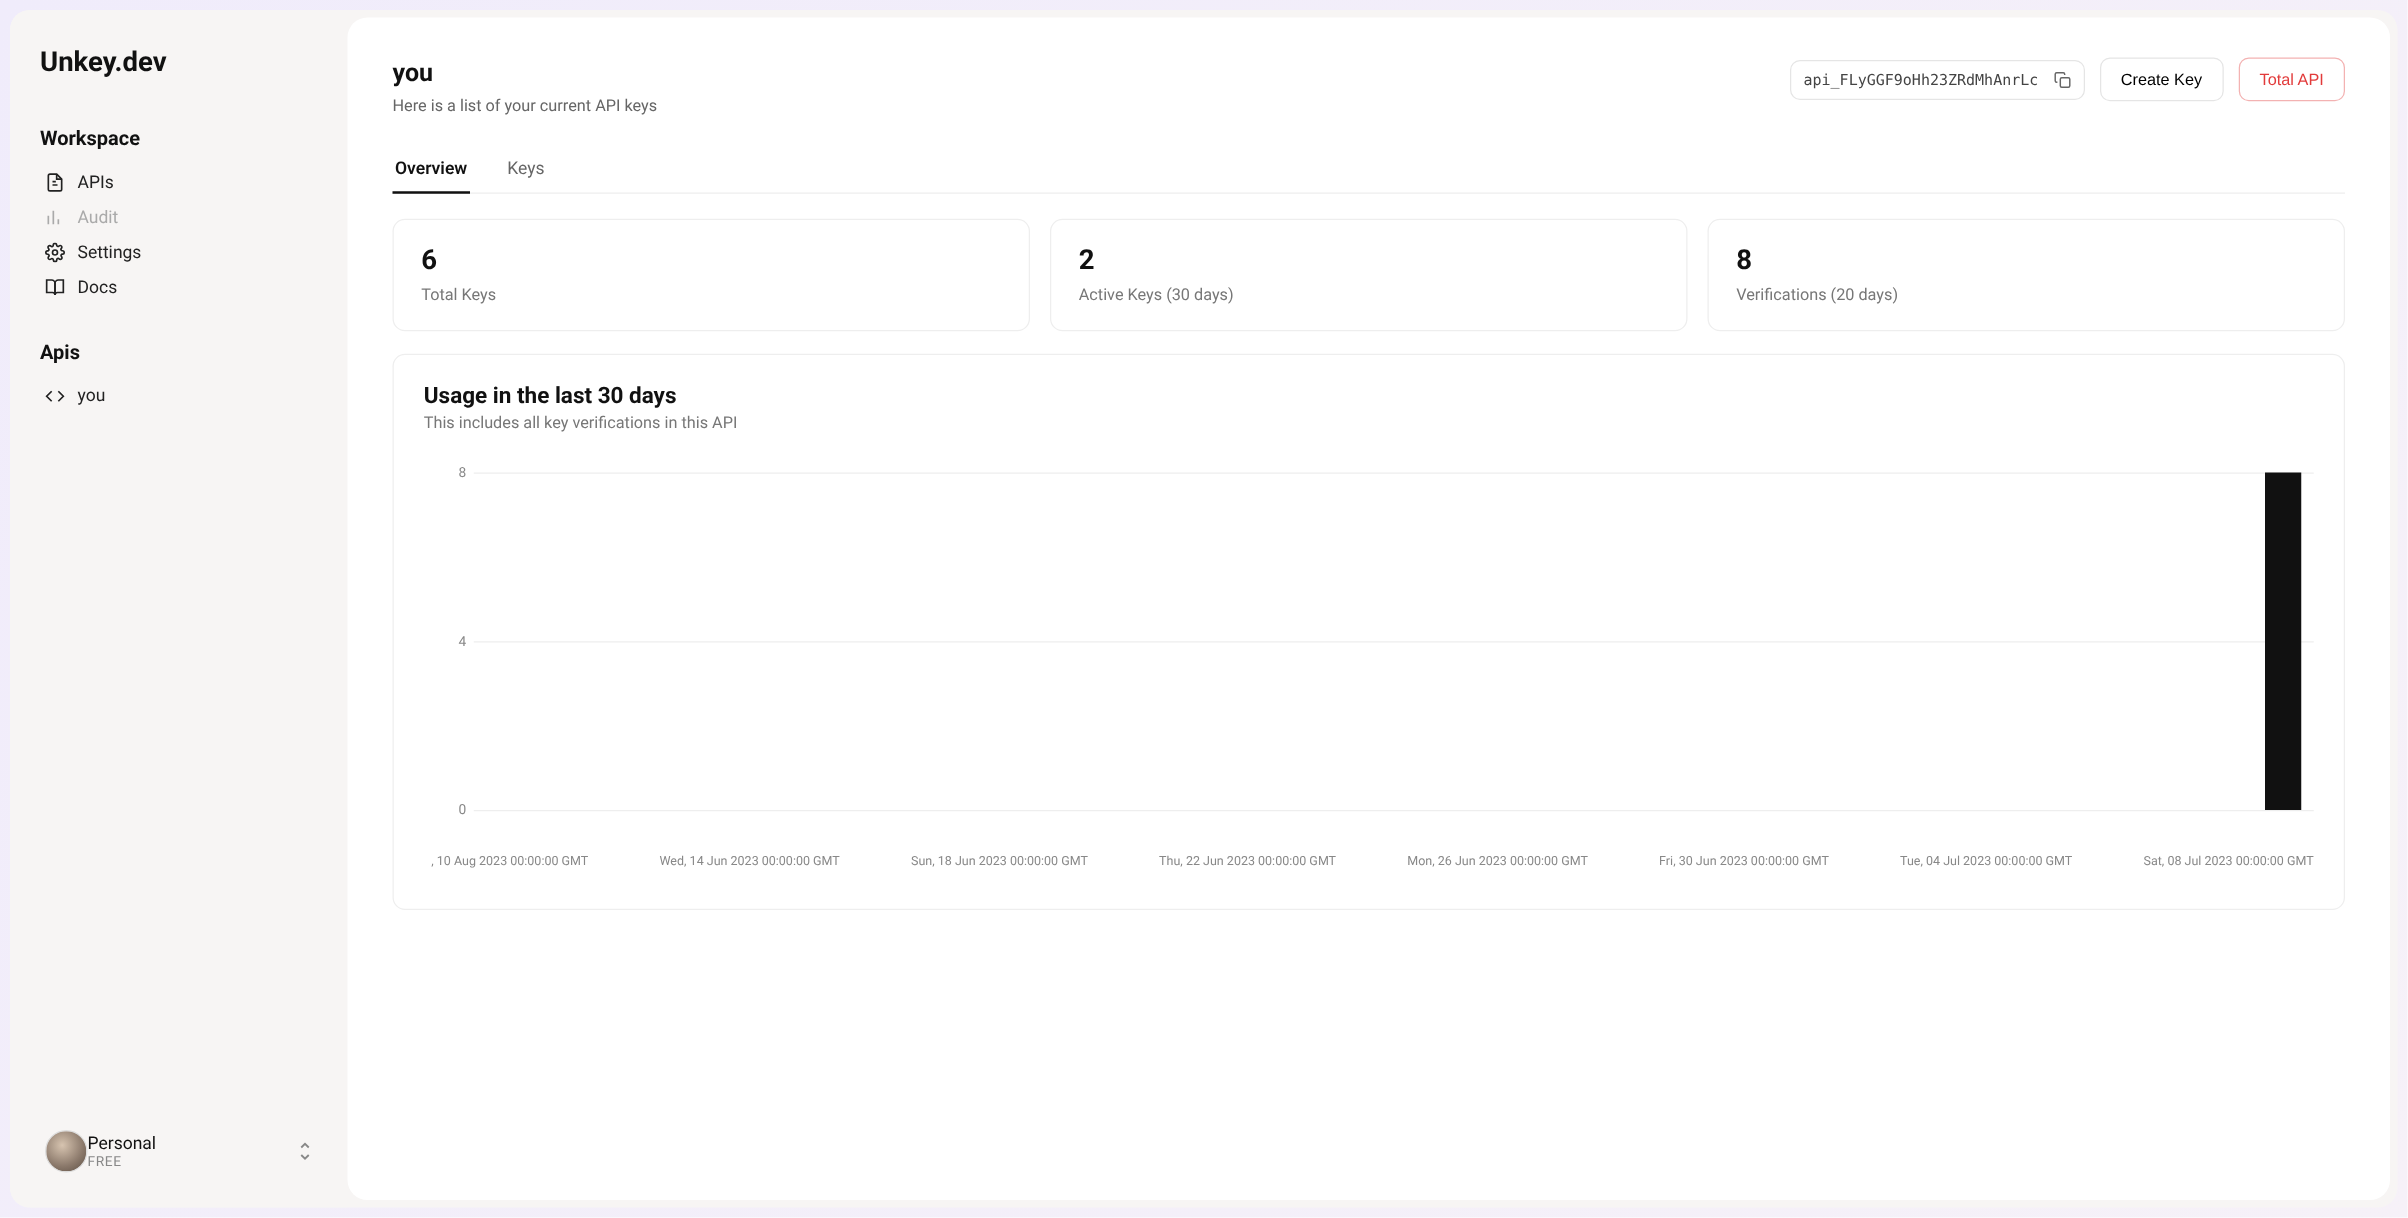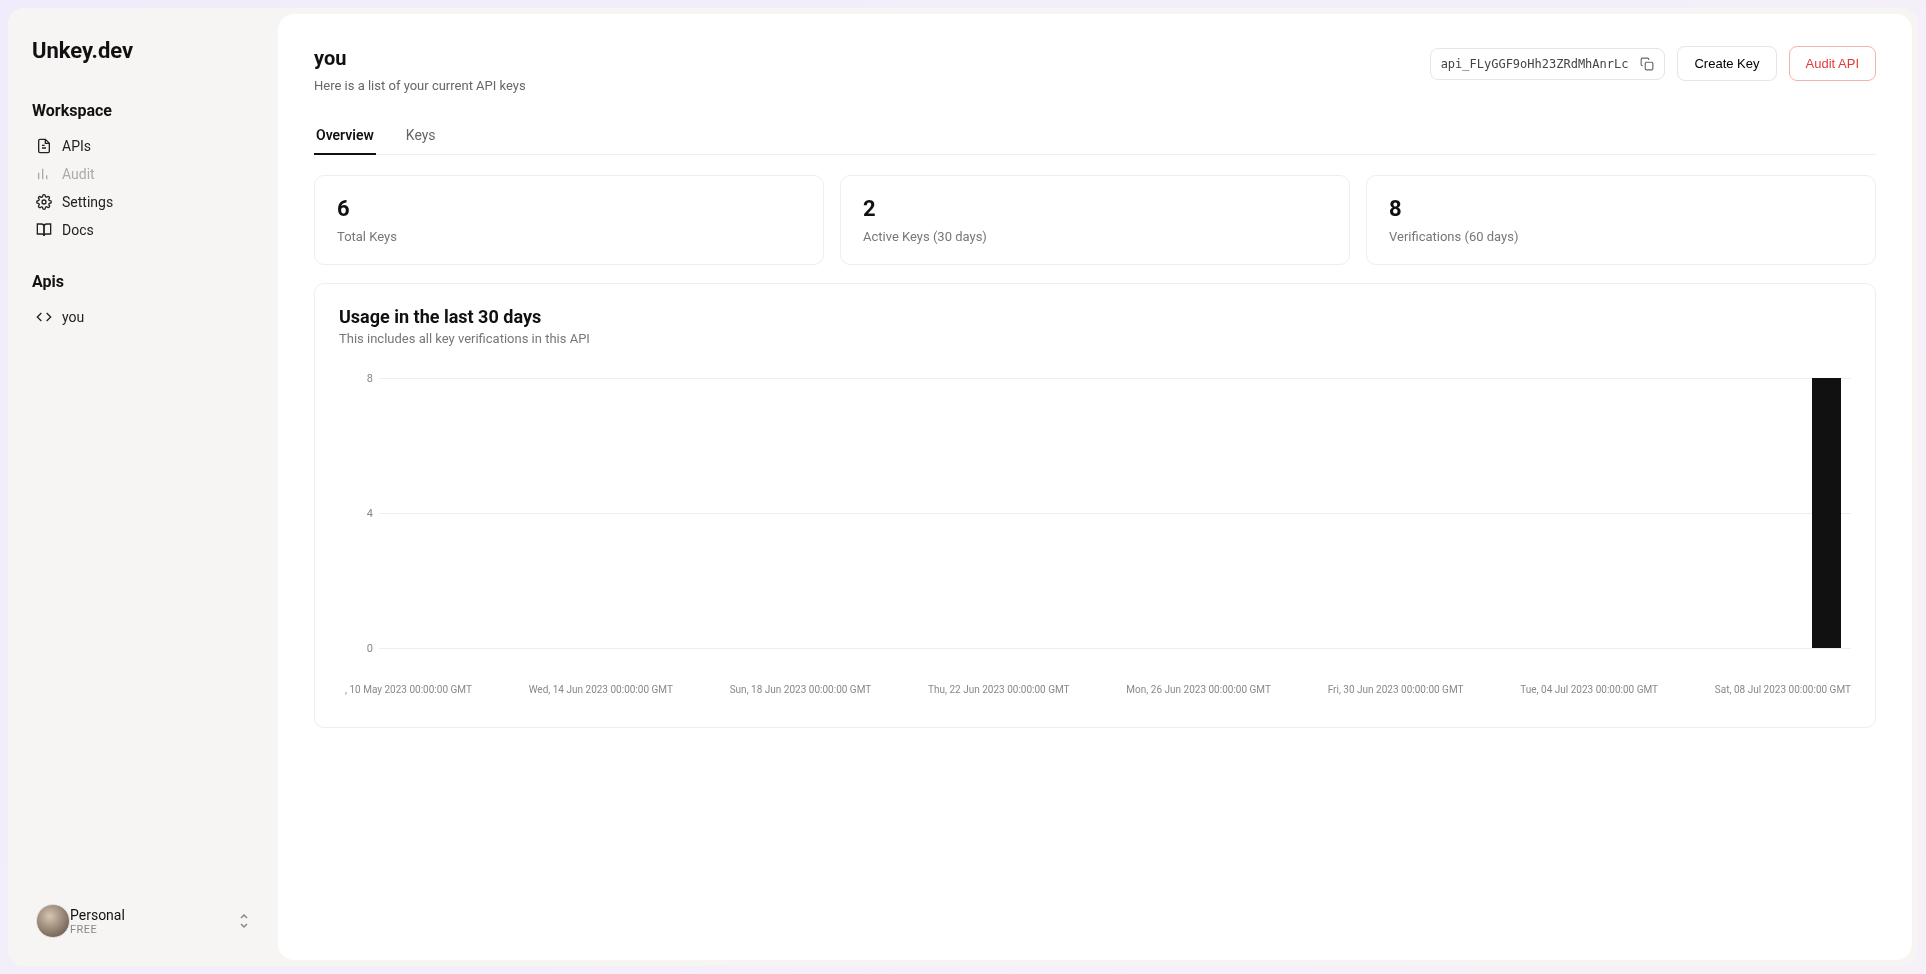--- a/index.html
+++ b/index.html
@@ -211,60 +211,60 @@
         <div class="api-id-box">
           <span>api_FLyGGF9oHh23ZRdMhAnrLc</span>
           <span class="copy-btn">
             <svg width="14" height="14" viewBox="0 0 24 24" fill="none" stroke="currentColor" stroke-width="2">
                 <rect x="9" y="9" width="13" height="13" rx="2"></rect>
                 <path d="M5 15H4a2 2 0 0 1-2-2V4a2 2 0 0 1 2-2h9a2 2 0 0 1 2 2v1"></path>
               </svg>
           </span>
         </div>
         <button class="btn">Create Key</button>
-        <button class="btn btn-danger">Audit API</button>
+        <button class="btn btn-danger">Total API</button>
       </div>
     </div>
 
     <div class="tabs">
       <div class="tab active">Overview</div>
       <div class="tab">Keys</div>
     </div>
 
     <div class="stats-row">
       <div class="stat-card">
         <div class="stat-value">6</div>
         <div class="stat-label">Total Keys</div>
       </div>
       <div class="stat-card">
         <div class="stat-value">2</div>
         <div class="stat-label">Active Keys (30 days)</div>
       </div>
       <div class="stat-card">
         <div class="stat-value">8</div>
-        <div class="stat-label">Verifications (60 days)</div>
+        <div class="stat-label">Verifications (20 days)</div>
       </div>
     </div>
 
     <div class="chart-card">
       <div class="chart-title">Usage in the last 30 days</div>
       <div class="chart-subtitle">This includes all key verifications in this API</div>
       <div class="chart-area">
         <div class="chart-plot" id="chart-plot">
             <div class="gridline" style="top: 100%;"></div>
             <div class="ylabel" style="top: 100%;">0</div>
             <div class="gridline" style="top: 50%;"></div>
             <div class="ylabel" style="top: 50%;">4</div>
             <div class="gridline" style="top: 0%;"></div>
             <div class="ylabel" style="top: 0%;">8</div>
             <div class="bar" style="left: 97.3333%; width: 2%; height: 100%;"></div>
           </div>
       </div>
       <div class="xlabels" id="chart-xlabels">
-          <span>, 10 May 2023 00:00:00 GMT</span>
+          <span>, 10 Aug 2023 00:00:00 GMT</span>
           <span>Wed, 14 Jun 2023 00:00:00 GMT</span>
           <span>Sun, 18 Jun 2023 00:00:00 GMT</span>
           <span>Thu, 22 Jun 2023 00:00:00 GMT</span>
           <span>Mon, 26 Jun 2023 00:00:00 GMT</span>
           <span>Fri, 30 Jun 2023 00:00:00 GMT</span>
           <span>Tue, 04 Jul 2023 00:00:00 GMT</span>
           <span>Sat, 08 Jul 2023 00:00:00 GMT</span>
         </div>
     </div>
   </main>

